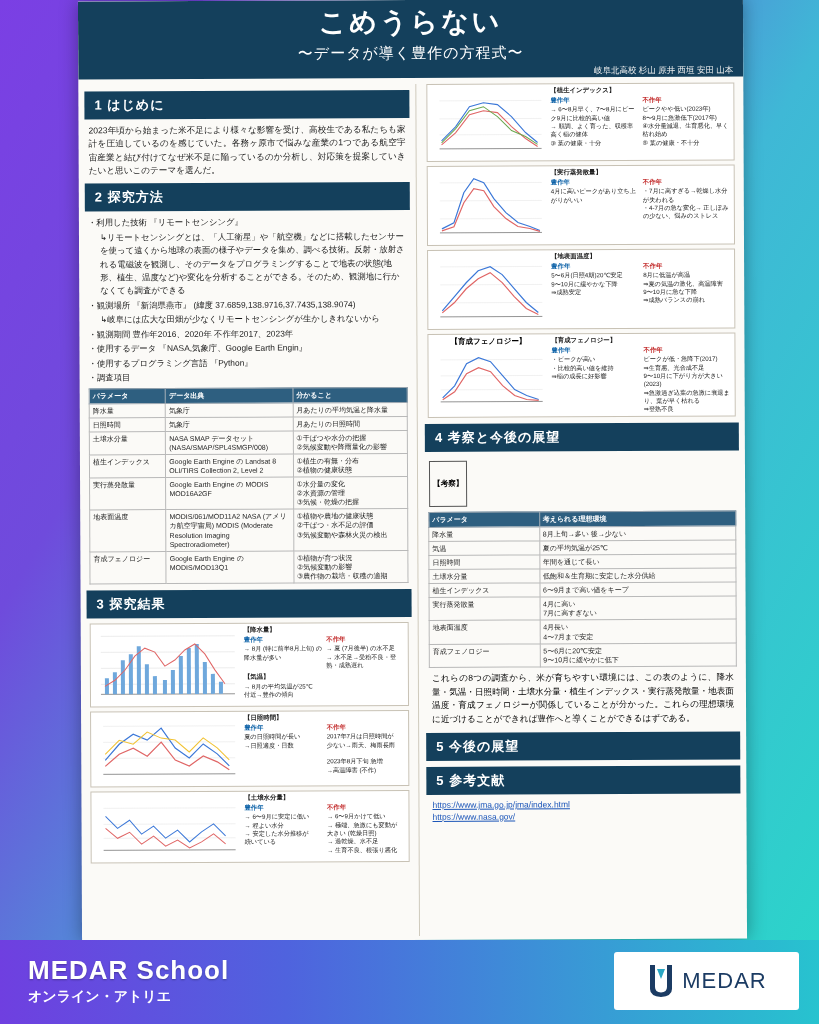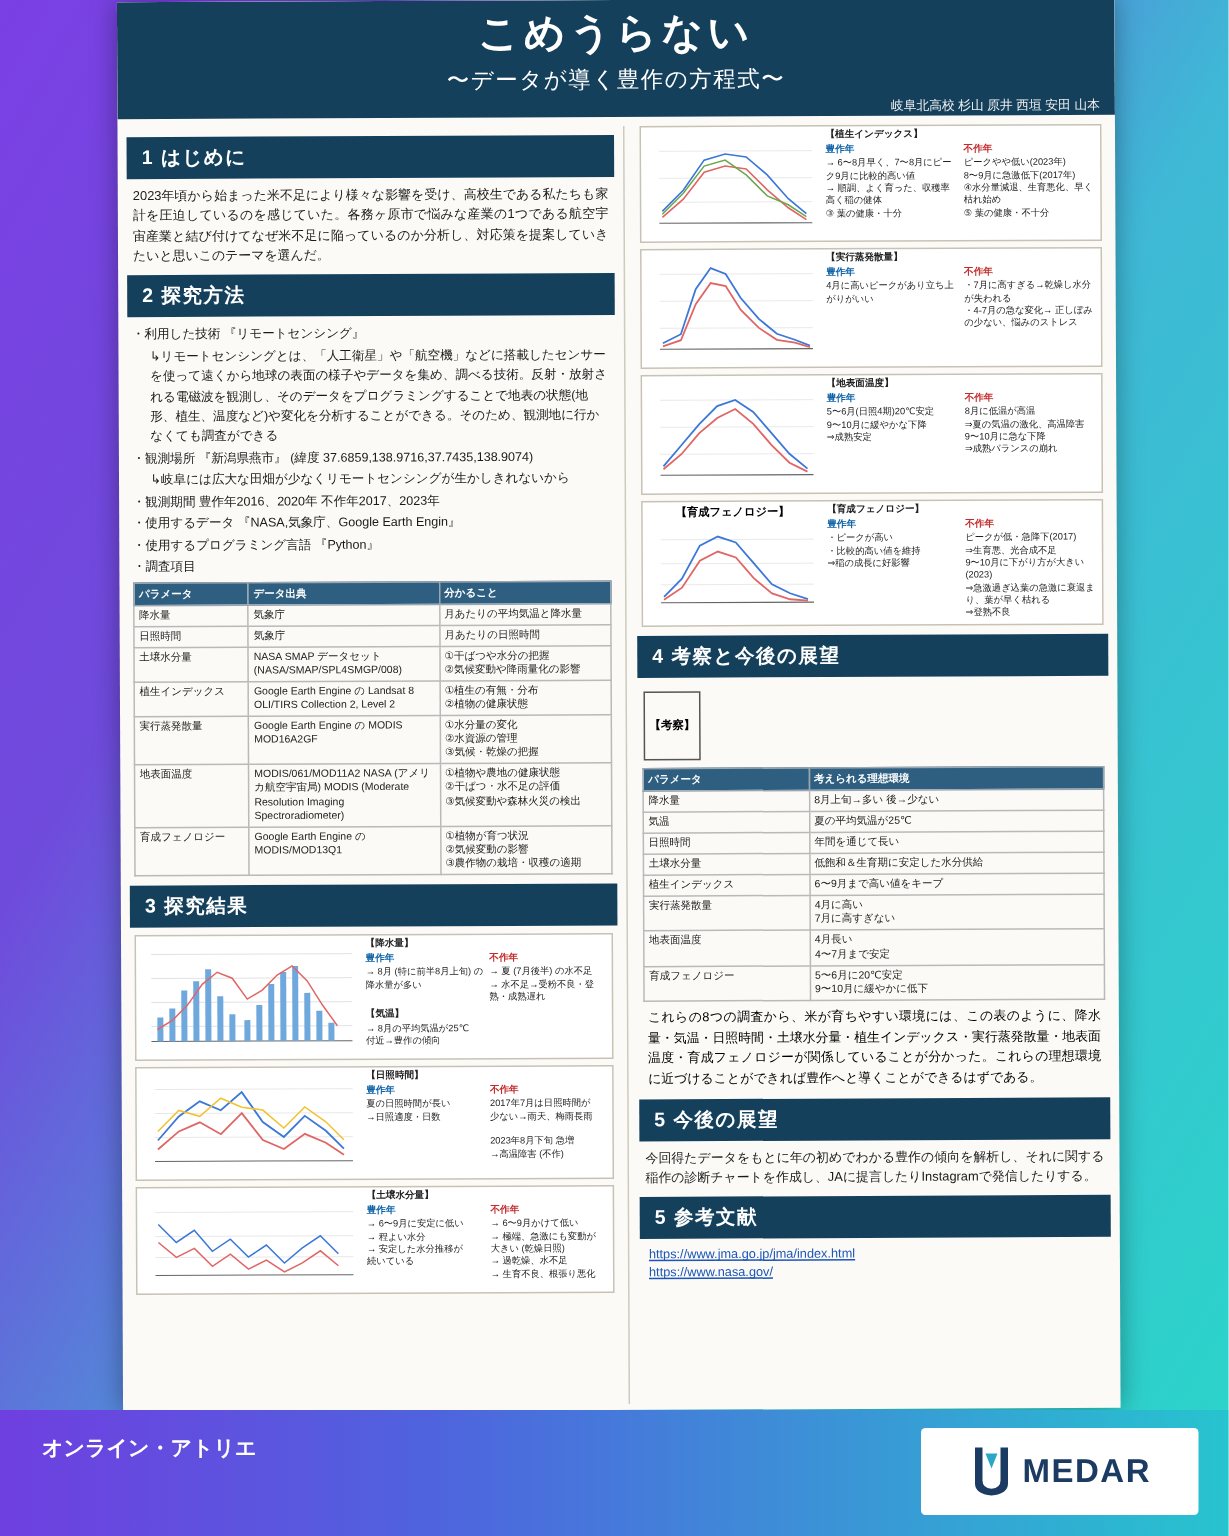--- a/index.html
+++ b/index.html
@@ -61,21 +61,21 @@
     position:absolute;left:0;bottom:0;width:819px;height:84px;
     background:linear-gradient(90deg,#6f3fe0 0%,#4f63de 35%,#27c3cf 100%);
   }
   #medar-text{position:absolute;left:28px;top:955px;color:#fff;}
   #medar-title{font-size:26px;font-weight:bold;letter-spacing:1px;text-shadow:0 1px 2px rgba(0,0,0,.3);}
   #medar-sub{font-size:14px;font-weight:bold;margin-top:2px;}
   #medar-logo{
     position:absolute;right:20px;top:952px;width:185px;height:58px;background:#fff;
     border-radius:3px;display:flex;align-items:center;justify-content:center;gap:6px;
   }
-  #medar-logo-text{font-size:22px;font-weight:bold;color:#1b3b63;letter-spacing:1px;}
+  #medar-logo-text{font-size:22px;font-weight:normal;color:#1b3b63;letter-spacing:1px;}
   .link{color:#1b55b8;text-decoration:underline;font-size:8.5px;display:block;margin:2px 0 0 6px;}
   .concl{font-size:8.6px;line-height:1.6;padding:4px 6px 0 6px;text-align:justify;}
   .kao-note{font-size:7.6px;font-weight:bold;margin:4px 0 2px 4px;border:1px solid #555;display:inline-block;padding:17px 3px;}
 </style>
 </head>
 <body>
 
 <div id="poster">
 
   <div id="title-band">
@@ -476,32 +476,32 @@
               <td style="white-space:pre-line">5〜6月に20℃安定
 9〜10月に緩やかに低下</td>
             </tr>
           </tbody>
         </table>
       </div>
 
       <div class="concl">これらの8つの調査から、米が育ちやすい環境には、この表のように、降水量・気温・日照時間・土壌水分量・植生インデックス・実行蒸発散量・地表面温度・育成フェノロジーが関係していることが分かった。これらの理想環境に近づけることができれば豊作へと導くことができるはずである。</div>
 
       <div class="sec-head">5 今後の展望</div>
-      <div class="body-text">今回得たデータをもとに年の初めでわかる豊作の傾向を解析し、それに関する稲作の診断チャートを作成し、JAに提言したりInstagramで発信したりする。</div>
 
       <div class="sec-head">5 参考文献</div>
       <a class="link" href="#">https://www.jma.go.jp/jma/index.html</a>
       <a class="link" href="#">https://www.nasa.gov/</a>
 
     </div>
   </div>
 </div>
 
 <div id="footer-band"></div>
 <div id="medar-text">
+  <div id="medar-title">MEDAR School</div>
   <div id="medar-sub">オンライン・アトリエ</div>
 </div>
 <div id="medar-logo">
   <svg width="30" height="36" viewBox="0 0 30 36">
     <path d="M4 2 L4 26 Q4 33 15 34 Q26 33 26 26 L26 2 L21 2 L21 24 Q21 29 15 29.5 Q9 29 9 24 L9 2 Z" fill="#1b3b63"></path>
     <path d="M11 6 L15 16 L19 6 Z" fill="#2aa7c4"></path>
   </svg>
   <span id="medar-logo-text">MEDAR</span>
 </div>
 

